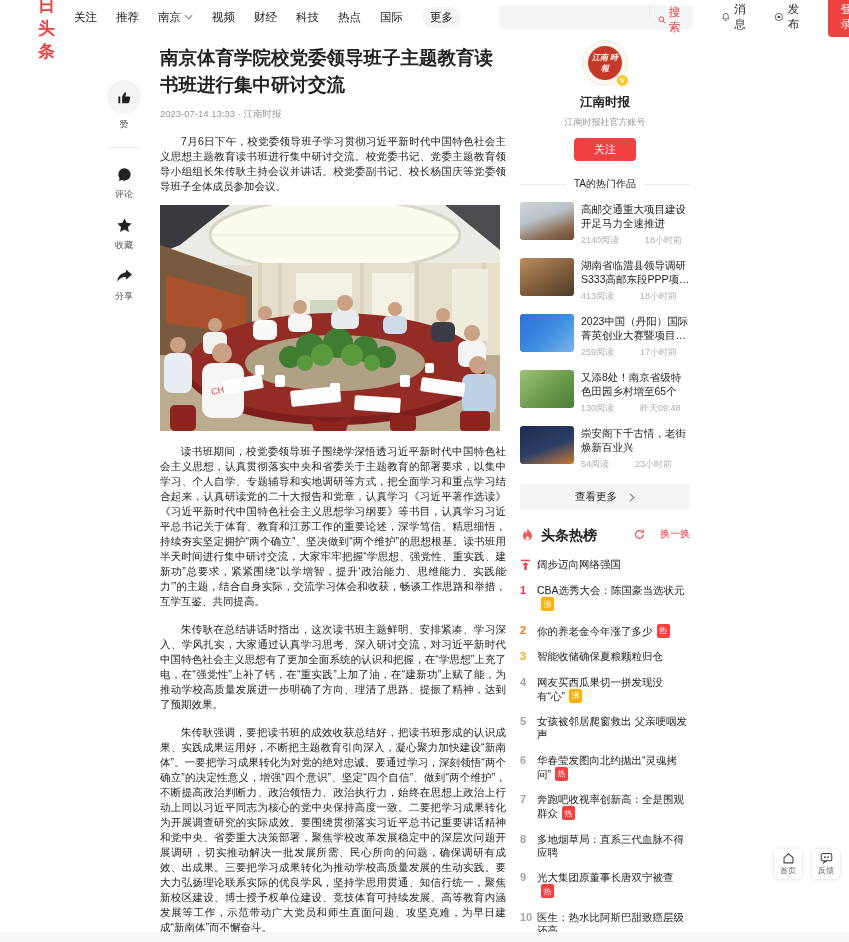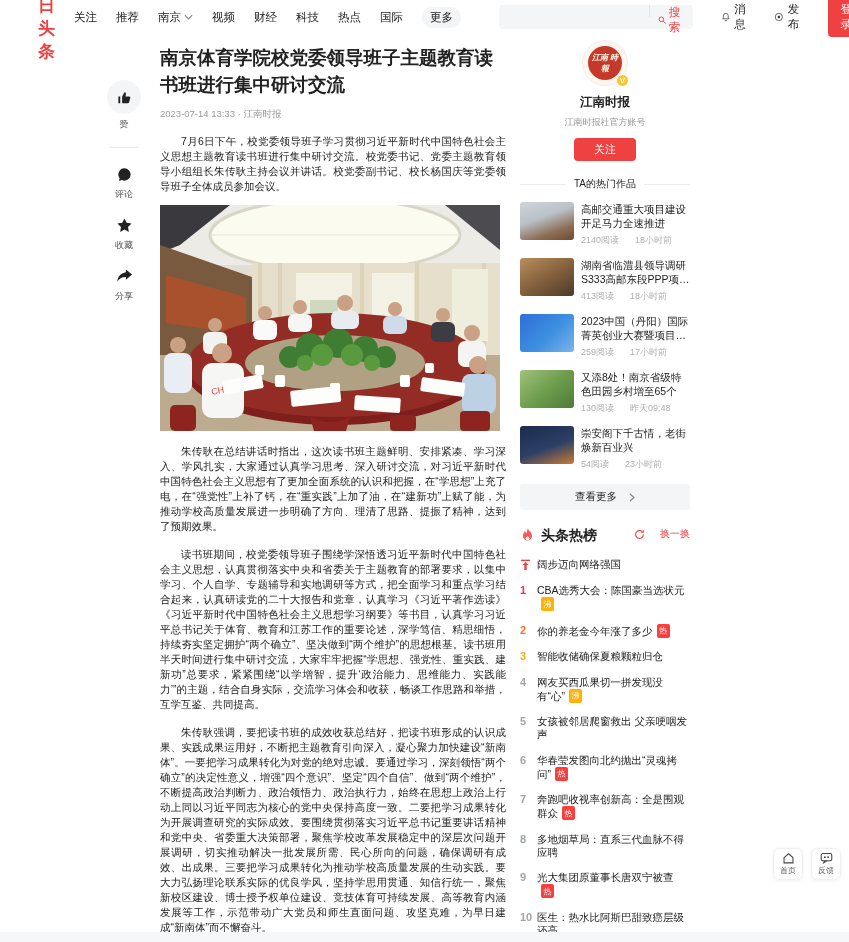--- a/index.html
+++ b/index.html
@@ -49,21 +49,21 @@
   .works-header::before,.works-header::after { content:""; flex:1; height:1px; background:#ececec; }
   .work-item { display:flex; gap:7px; margin-top:11px; cursor:pointer; }
   .thumb { width:54px; height:38px; border-radius:3px; flex:none; }
   .thumb-1 { background:linear-gradient(160deg,#cfd6da 0%,#b9c2c8 40%,#8c6c52 75%,#6e4a33 100%); }
   .thumb-2 { background:linear-gradient(150deg,#b98f5e 0%,#8a6540 45%,#4d3a2a 100%); }
   .thumb-3 { background:linear-gradient(135deg,#2e6fd8 0%,#3d8fe0 55%,#7db4e8 100%); }
   .thumb-4 { background:linear-gradient(140deg,#9fc27a 0%,#6f9e4e 50%,#4e7a38 100%); }
   .thumb-5 { background:linear-gradient(160deg,#1d2b4e 0%,#2c3f66 55%,#c97b35 100%); }
   .work-text { flex:1; min-width:0; }
   .work-title { font-size:10.5px; line-height:14px; color:#222; display:-webkit-box; -webkit-line-clamp:2; -webkit-box-orient:vertical; overflow:hidden; }
-  .work-meta { font-size:9px; color:#b0b0b0; margin-top:4px; display:flex; gap:16px; }
+  .work-meta { font-size:9px; color:#b0b0b0; margin-top:4px; display:flex; gap:26px; }
   .more-bar { margin-top:13px; height:26px; background:#f4f5f6; border-radius:3px; display:flex; align-items:center; justify-content:center; gap:12px; font-size:10.5px; color:#222; cursor:pointer; }
 
   .hot-header { display:flex; align-items:flex-start; margin-top:17px; }
   .hot-title { font-size:14px; font-weight:bold; margin-left:6px; flex:1; }
   .hot-refresh { display:flex; align-items:center; gap:15px; color:#f04142; font-size:10px; cursor:pointer; }
   .hot-row { display:flex; align-items:flex-start; margin-top:12.5px; cursor:pointer; line-height:13px; }
   .hot-rank { width:17px; flex:none; font-size:11px; font-weight:bold; }
   .hot-text { font-size:10.5px; color:#222; }
   .hot-badge { display:inline-block; margin-left:4px; font-size:8px; color:#fff; border-radius:2px; padding:0.5px 2.5px; vertical-align:1px; }
   .pin-ic { width:17px; flex:none; padding-top:1px; }
@@ -263,22 +263,22 @@
         </g>
       <g fill="#8e2420">
           <path d="M150 212 q20 10 40 0 l-4 14 h-32 z"></path>
           <rect x="230" y="210" width="26" height="16" rx="4"></rect>
           <rect x="300" y="206" width="30" height="20" rx="4"></rect>
           <rect x="10" y="200" width="26" height="26" rx="5"></rect>
         </g>
     </svg>
   </div>
 
+  <p>读书班期间，校党委领导班子围绕学深悟透习近平新时代中国特色社会主义思想，认真贯彻落实中央和省委关于主题教育的部署要求，以集中学习、个人自学、专题辅导和实地调研等方式，把全面学习和重点学习结合起来，认真研读党的二十大报告和党章，认真学习《习近平著作选读》《习近平新时代中国特色社会主义思想学习纲要》等书目，认真学习习近平总书记关于体育、教育和江苏工作的重要论述，深学笃信、精思细悟，持续夯实坚定拥护“两个确立”、坚决做到“两个维护”的思想根基。读书班用半天时间进行集中研讨交流，大家牢牢把握“学思想、强党性、重实践、建新功”总要求，紧紧围绕“以学增智，提升‘政治能力、思维能力、实践能力’”的主题，结合自身实际，交流学习体会和收获，畅谈工作思路和举措，互学互鉴、共同提高。</p>
   <p>朱传耿在总结讲话时指出，这次读书班主题鲜明、安排紧凑、学习深入、学风扎实，大家通过认真学习思考、深入研讨交流，对习近平新时代中国特色社会主义思想有了更加全面系统的认识和把握，在“学思想”上充了电，在“强党性”上补了钙，在“重实践”上加了油，在“建新功”上赋了能，为推动学校高质量发展进一步明确了方向、理清了思路、提振了精神，达到了预期效果。</p>
-  <p>读书班期间，校党委领导班子围绕学深悟透习近平新时代中国特色社会主义思想，认真贯彻落实中央和省委关于主题教育的部署要求，以集中学习、个人自学、专题辅导和实地调研等方式，把全面学习和重点学习结合起来，认真研读党的二十大报告和党章，认真学习《习近平著作选读》《习近平新时代中国特色社会主义思想学习纲要》等书目，认真学习习近平总书记关于体育、教育和江苏工作的重要论述，深学笃信、精思细悟，持续夯实坚定拥护“两个确立”、坚决做到“两个维护”的思想根基。读书班用半天时间进行集中研讨交流，大家牢牢把握“学思想、强党性、重实践、建新功”总要求，紧紧围绕“以学增智，提升‘政治能力、思维能力、实践能力’”的主题，结合自身实际，交流学习体会和收获，畅谈工作思路和举措，互学互鉴、共同提高。</p>
   <p>朱传耿强调，要把读书班的成效收获总结好，把读书班形成的认识成果、实践成果运用好，不断把主题教育引向深入，凝心聚力加快建设“新南体”。一要把学习成果转化为对党的绝对忠诚。要通过学习，深刻领悟“两个确立”的决定性意义，增强“四个意识”、坚定“四个自信”、做到“两个维护”，不断提高政治判断力、政治领悟力、政治执行力，始终在思想上政治上行动上同以习近平同志为核心的党中央保持高度一致。二要把学习成果转化为开展调查研究的实际成效。要围绕贯彻落实习近平总书记重要讲话精神和党中央、省委重大决策部署，聚焦学校改革发展稳定中的深层次问题开展调研，切实推动解决一批发展所需、民心所向的问题，确保调研有成效、出成果。三要把学习成果转化为推动学校高质量发展的生动实践。要大力弘扬理论联系实际的优良学风，坚持学思用贯通、知信行统一，聚焦新校区建设、博士授予权单位建设、竞技体育可持续发展、高等教育内涵发展等工作，示范带动广大党员和师生直面问题、攻坚克难，为早日建成“新南体”而不懈奋斗。</p>
 
 </div>
 
 <div class="sidebar">
 
   <div class="profile">
     <div class="avatar">
       <div class="avatar-seal">
           <div class="seal-inner">江南 時報</div>

